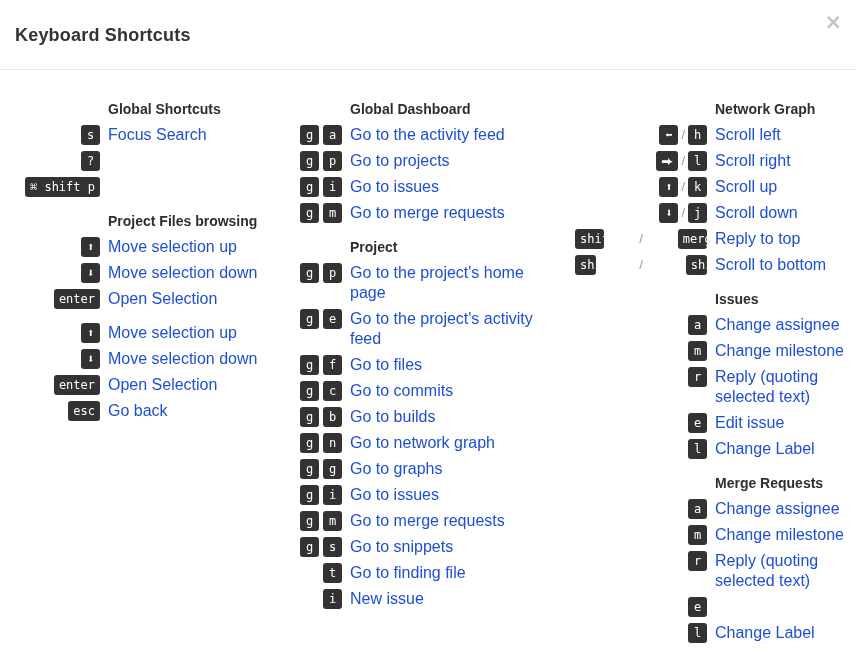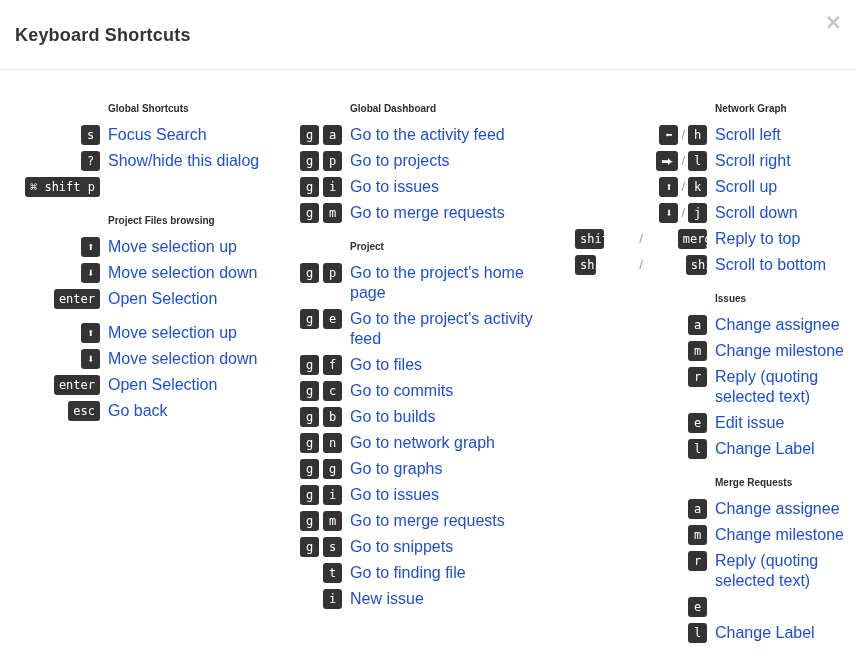--- a/index.html
+++ b/index.html
@@ -46,21 +46,21 @@
   .main {
     display: flex;
     padding-top: 29px;
   }
   .col { box-sizing: border-box; flex-shrink: 0; }
   .col-0 { width: 290px; }
   .col-1 { width: 285px; }
   .col-2 { width: 281px; }
   .section { margin-bottom: 14px; }
   .section-heading {
-    font-size: 10px;
+    font-size: 14px;
     font-weight: 700;
     color: #2e2e2e;
     line-height: 20px;
     margin-bottom: 6px;
   }
   .row {
     display: flex;
     align-items: flex-start;
     margin-bottom: 6px;
     min-height: 20px;
@@ -115,21 +115,20 @@
           <div class="row">
             <div class="keys" style="width: 100px;">
               <span class="kbd">s</span>
             </div>
             <div class="desc">Focus Search</div>
           </div>
           <div class="row">
             <div class="keys" style="width: 100px;">
               <span class="kbd">?</span>
             </div>
-            <div class="desc">Show/hide this dialog</div>
           </div>
           <div class="row">
             <div class="keys" style="width: 100px;">
               <span class="kbd">⌘ shift p</span>
             </div>
           </div>
         </div>
         <div class="section">
           <div class="section-heading" style="margin-left: 108px;">Project Files browsing</div>
           <div class="row">

